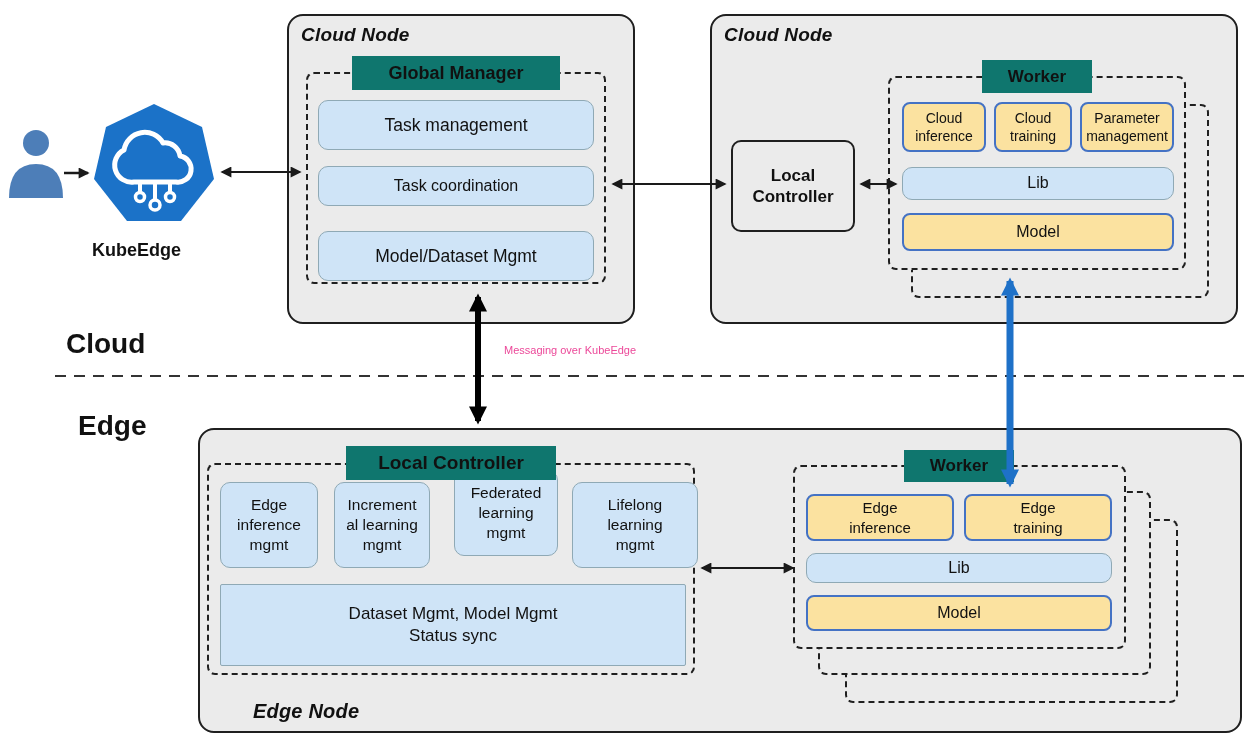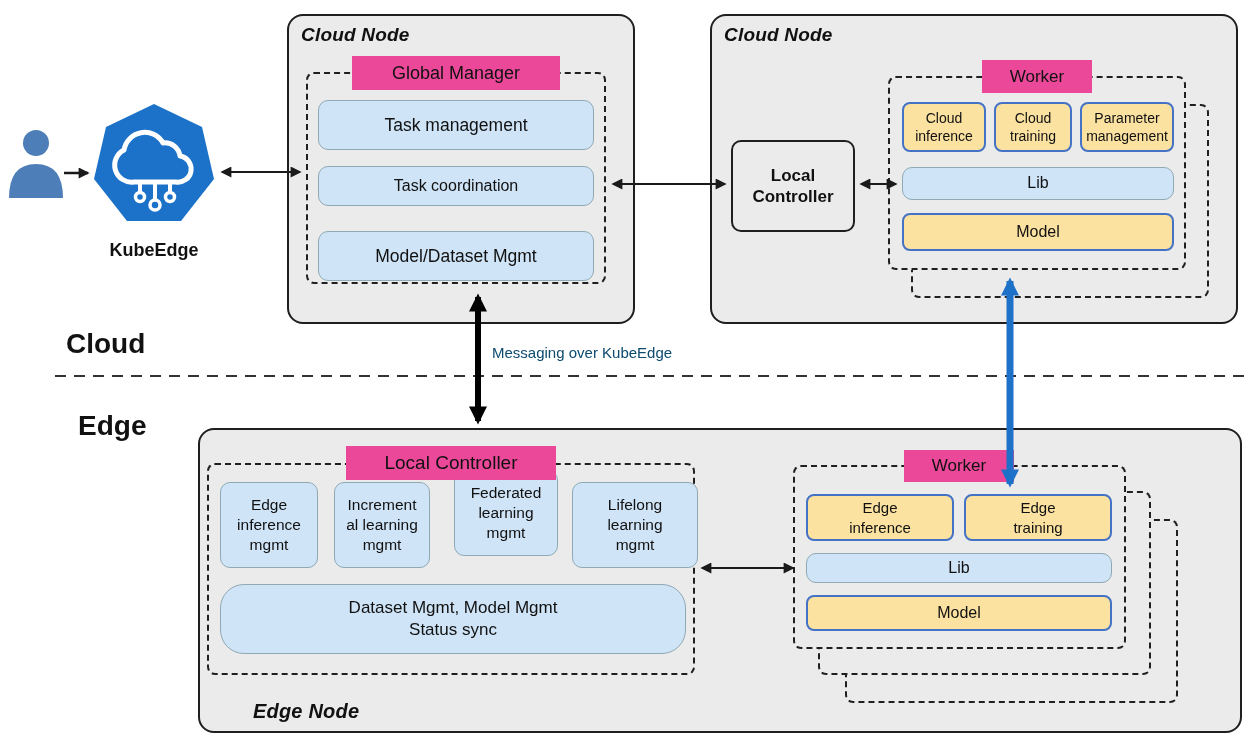--- a/index.html
+++ b/index.html
@@ -6,21 +6,21 @@
   #canvas{
     position:relative;width:1250px;height:750px;background:#fff;overflow:hidden;
     font-family:"Liberation Sans",sans-serif;color:#111;
   }
   .abs{position:absolute;}
   .node{background:#ebebeb;border:2.5px solid #1f1f1f;border-radius:16px;box-sizing:border-box;}
   .node-title{font-weight:bold;font-size:19px;letter-spacing:.2px;font-style:italic;}
   .dashed{border:2px dashed #1f1f1f;border-radius:8px;box-sizing:border-box;}
   .solidbox{background:#ebebeb;border:2.5px solid #1f1f1f;border-radius:10px;box-sizing:border-box;
     display:flex;align-items:center;justify-content:center;text-align:center;font-weight:bold;font-size:17px;line-height:1.25;}
-  .overlabel{background:#ec4899;font-weight:normal;font-size:18px;display:flex;align-items:center;justify-content:center;z-index:5;}
+  .overlabel{background:#0f766e;font-weight:bold;font-size:18px;display:flex;align-items:center;justify-content:center;z-index:5;}
   .bluebox{background:#cfe4f7;border:1.5px solid #8fa9b5;border-radius:10px;box-sizing:border-box;
     display:flex;align-items:center;justify-content:center;text-align:center;white-space:pre-line;line-height:1.3;}
   .yellowbox{background:#fbe2a0;border:2px solid #4472c4;border-radius:8px;box-sizing:border-box;
     display:flex;align-items:center;justify-content:center;text-align:center;white-space:pre-line;line-height:1.3;}
   .zone-label{font-weight:bold;font-size:28px;}
   #overlay{position:absolute;left:0;top:0;pointer-events:none;z-index:9;}
 </style>
 </head>
 <body>
 
@@ -34,25 +34,25 @@
   <svg class="abs" style="left:92px;top:100px" width="124" height="134" viewBox="0 0 124 134">
     <polygon points="62,4 110,27 122,79 89,121 35,121 2,79 14,27" fill="#1b72c8"></polygon>
     <path d="M42 82 h42 a13 13 0 0 0 4 -26 a15 15 0 0 0 -17 -13 a21 21 0 0 0 -39 7 a17 17 0 0 0 10 32 z" fill="none" stroke="#ffffff" stroke-width="5" stroke-linejoin="round"></path>
     <line x1="48" y1="84" x2="48" y2="92" stroke="#fff" stroke-width="4"></line>
     <line x1="63" y1="84" x2="63" y2="99" stroke="#fff" stroke-width="4"></line>
     <line x1="78" y1="84" x2="78" y2="92" stroke="#fff" stroke-width="4"></line>
     <circle cx="48" cy="97" r="4.5" fill="#1b72c8" stroke="#fff" stroke-width="3.5"></circle>
     <circle cx="63" cy="105" r="5" fill="#1b72c8" stroke="#fff" stroke-width="3.5"></circle>
     <circle cx="78" cy="97" r="4.5" fill="#1b72c8" stroke="#fff" stroke-width="3.5"></circle>
   </svg>
-  <div class="abs" style="left:92px;top:240px;width:124px;text-align:center;font-weight:bold;font-size:18px">KubeEdge</div>
+  <div class="abs" style="left:92px;top:240px;width:124px;text-align:left;font-weight:bold;font-size:18px">KubeEdge</div>
 
   <div class="abs zone-label" style="left:66px;top:328px">Cloud</div>
   <div class="abs zone-label" style="left:78px;top:410px">Edge</div>
-  <div class="abs" style="left:492px;top:344px;font-size:15px;color:#0c4a6e">Messaging over KubeEdge</div>
+  <div class="abs" style="left:504px;top:344px;font-size:11px;color:#ec4899">Messaging over KubeEdge</div>
 
   <div class="abs node" style="left:287px;top:14px;width:348px;height:310px"></div>
   <div class="abs node-title" style="left:301px;top:24px">Cloud Node</div>
 
   <div class="abs dashed" style="left:306px;top:72px;width:300px;height:212px"></div>
   <div class="abs overlabel" style="left:352px;top:56px;width:208px;height:34px">Global Manager</div>
 
   <div class="abs bluebox" style="left:318px;top:100px;width:276px;height:50px;font-size:17.5px">Task management</div>
   <div class="abs bluebox" style="left:318px;top:166px;width:276px;height:40px;font-size:16px">Task coordination</div>
   <div class="abs bluebox" style="left:318px;top:231px;width:276px;height:50px;font-size:17.5px">Model/Dataset Mgmt</div>
@@ -86,21 +86,21 @@
 mgmt</div>
   <div class="abs bluebox" style="left:334px;top:482px;width:96px;height:86px;font-size:15.5px">Increment
 al learning
 mgmt</div>
   <div class="abs bluebox" style="left:454px;top:470px;width:104px;height:86px;font-size:15.5px">Federated
 learning
 mgmt</div>
   <div class="abs bluebox" style="left:572px;top:482px;width:126px;height:86px;font-size:15.5px">Lifelong
 learning
 mgmt</div>
-  <div class="abs bluebox" style="left:220px;top:584px;width:466px;height:70px;font-size:17px;border-radius:24px">Dataset Mgmt, Model Mgmt
+  <div class="abs bluebox" style="left:220px;top:584px;width:466px;height:82px;font-size:17px;border-radius:2px">Dataset Mgmt, Model Mgmt
 Status sync</div>
 
   <div class="abs dashed" style="left:845px;top:519px;width:333px;height:184px"></div>
   <div class="abs dashed" style="left:818px;top:491px;width:333px;height:184px;background:#ebebeb"></div>
   <div class="abs dashed" style="left:793px;top:465px;width:333px;height:184px;background:#ebebeb"></div>
   <div class="abs overlabel" style="left:904px;top:450px;width:110px;height:32px;font-size:17px">Worker</div>
 
   <div class="abs yellowbox" style="left:806px;top:494px;width:148px;height:47px;font-size:15px">Edge
 inference</div>
   <div class="abs yellowbox" style="left:964px;top:494px;width:148px;height:47px;font-size:15px">Edge

